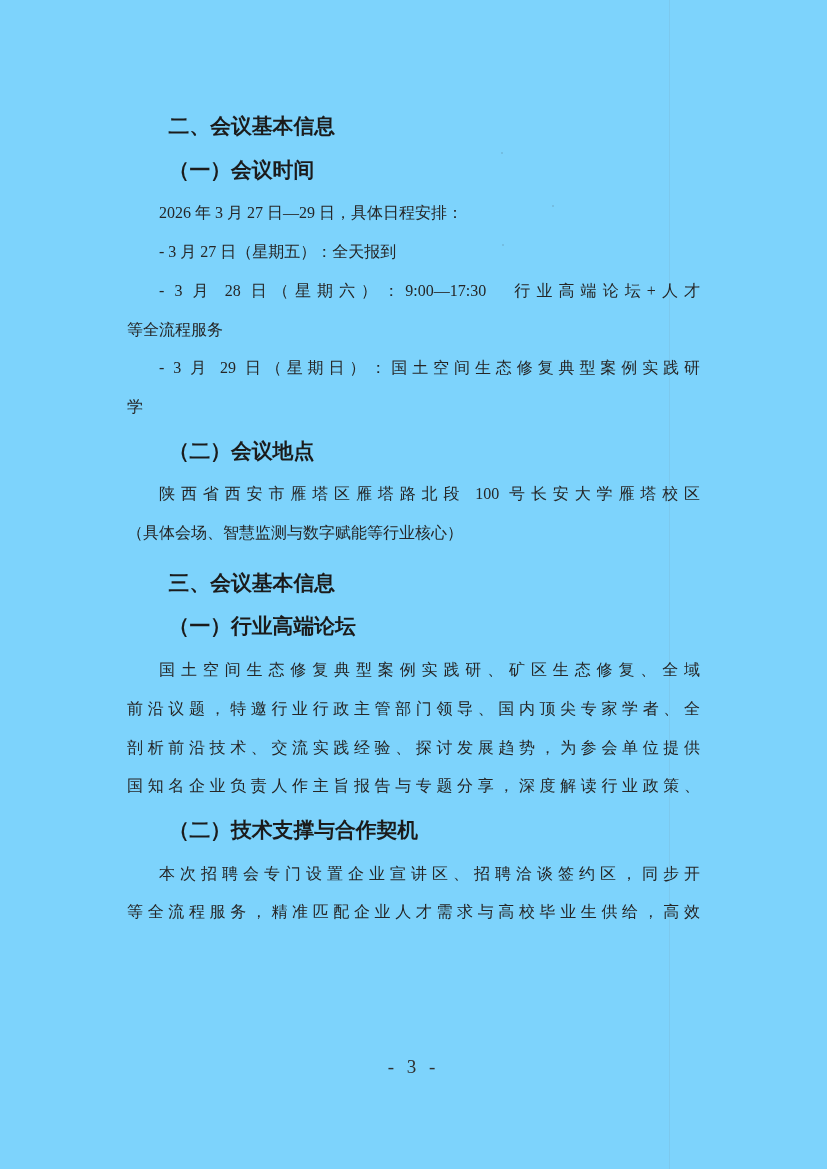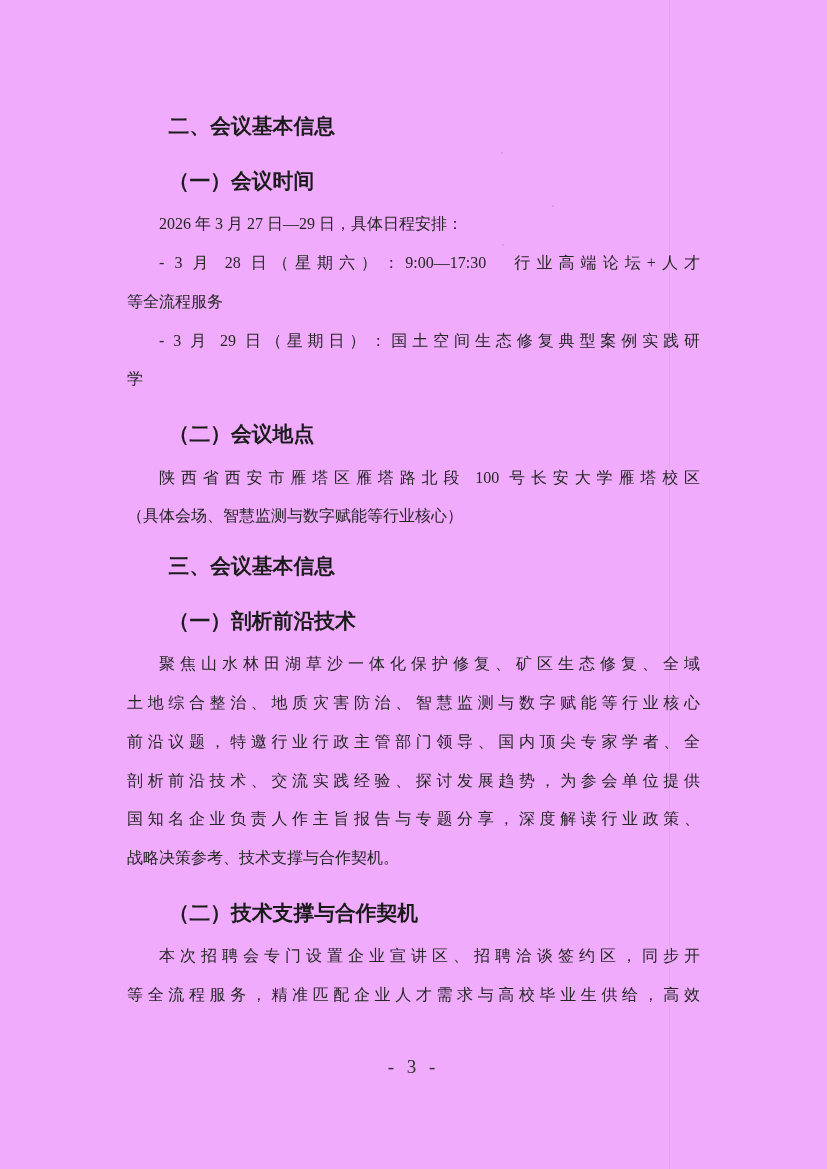--- a/index.html
+++ b/index.html
@@ -5,21 +5,21 @@
   html, body { margin: 0; padding: 0; }
   body {
     width: 827px; height: 1169px;
     background: #fdfdfd;
     position: relative;
     overflow: hidden;
     font-family: "Liberation Serif", "DejaVu Serif", serif;
   }
   .page {
     position: absolute; inset: 0;
-    background: #f0abfc;
+    background: #7dd3fc;
   }
   
   .scan-line {
     position: absolute; left: 669px; top: 0; bottom: 0;
     width: 1px; background: rgba(120,120,120,0.10);
   }
   .speck {
     position: absolute; width: 2px; height: 2px;
     background: rgba(60,60,60,0.18); border-radius: 50%;
   }
@@ -49,21 +49,21 @@
   }
   .heading-1, .heading-2 {
     font-family: "Liberation Sans", "DejaVu Sans", sans-serif;
     font-weight: 700;
     font-size: 20.8px;
     line-height: 38.7px;
     color: #1b1b1b;
     white-space: nowrap;
   }
   .heading-1 { margin: 11px 0 2px 0; }
-  .heading-2 { margin: 16px 0 5px 0; }
+  .heading-2 { margin: 5px 0 5px 0; }
 
   .footer {
     position: absolute;
     left: 0; right: 0; top: 1056px;
     text-align: center;
     font-size: 19px;
     letter-spacing: 4px;
     color: #2f2f2f;
     font-family: "Liberation Serif", "DejaVu Serif", serif;
   }
@@ -74,34 +74,33 @@
 <div class="page">
   <div class="scan-line"></div>
   <div class="speck s1"></div>
   <div class="speck s2"></div>
   <div class="speck s3"></div>
 
   <main class="content">
       <div class="heading-1 indent">二、会议基本信息</div>
       <div class="heading-2 indent">（一）会议时间</div>
       <div class="tline indent">2026 年 3 月 27 日—29 日，具体日程安排：</div>
+      <div class="tline indent">- 3 月 27 日（星期五）：全天报到</div>
       <div class="tline indent justify">- 3 月 28 日（星期六）：9:00—17:30　行业高端论坛+人才</div>
       <div class="tline">等全流程服务</div>
       <div class="tline indent justify">- 3 月 29 日（星期日）：国土空间生态修复典型案例实践研</div>
       <div class="tline">学</div>
       <div class="heading-2 indent">（二）会议地点</div>
       <div class="tline indent justify">陕西省西安市雁塔区雁塔路北段 100 号长安大学雁塔校区</div>
       <div class="tline">（具体会场、智慧监测与数字赋能等行业核心）</div>
       <div class="heading-1 indent">三、会议基本信息</div>
-      <div class="heading-2 indent">（一）剖析前沿技术</div>
-      <div class="tline indent justify">聚焦山水林田湖草沙一体化保护修复、矿区生态修复、全域</div>
-      <div class="tline justify">土地综合整治、地质灾害防治、智慧监测与数字赋能等行业核心</div>
+      <div class="heading-2 indent">（一）行业高端论坛</div>
+      <div class="tline indent justify">国土空间生态修复典型案例实践研、矿区生态修复、全域</div>
       <div class="tline justify">前沿议题，特邀行业行政主管部门领导、国内顶尖专家学者、全</div>
       <div class="tline justify">剖析前沿技术、交流实践经验、探讨发展趋势，为参会单位提供</div>
       <div class="tline justify">国知名企业负责人作主旨报告与专题分享，深度解读行业政策、</div>
-      <div class="tline">战略决策参考、技术支撑与合作契机。</div>
       <div class="heading-2 indent">（二）技术支撑与合作契机</div>
       <div class="tline indent justify">本次招聘会专门设置企业宣讲区、招聘洽谈签约区，同步开</div>
       <div class="tline justify">等全流程服务，精准匹配企业人才需求与高校毕业生供给，高效</div>
     </main>
 
   <div class="footer">- 3 -</div>
 </div>
 
 </body></html>

